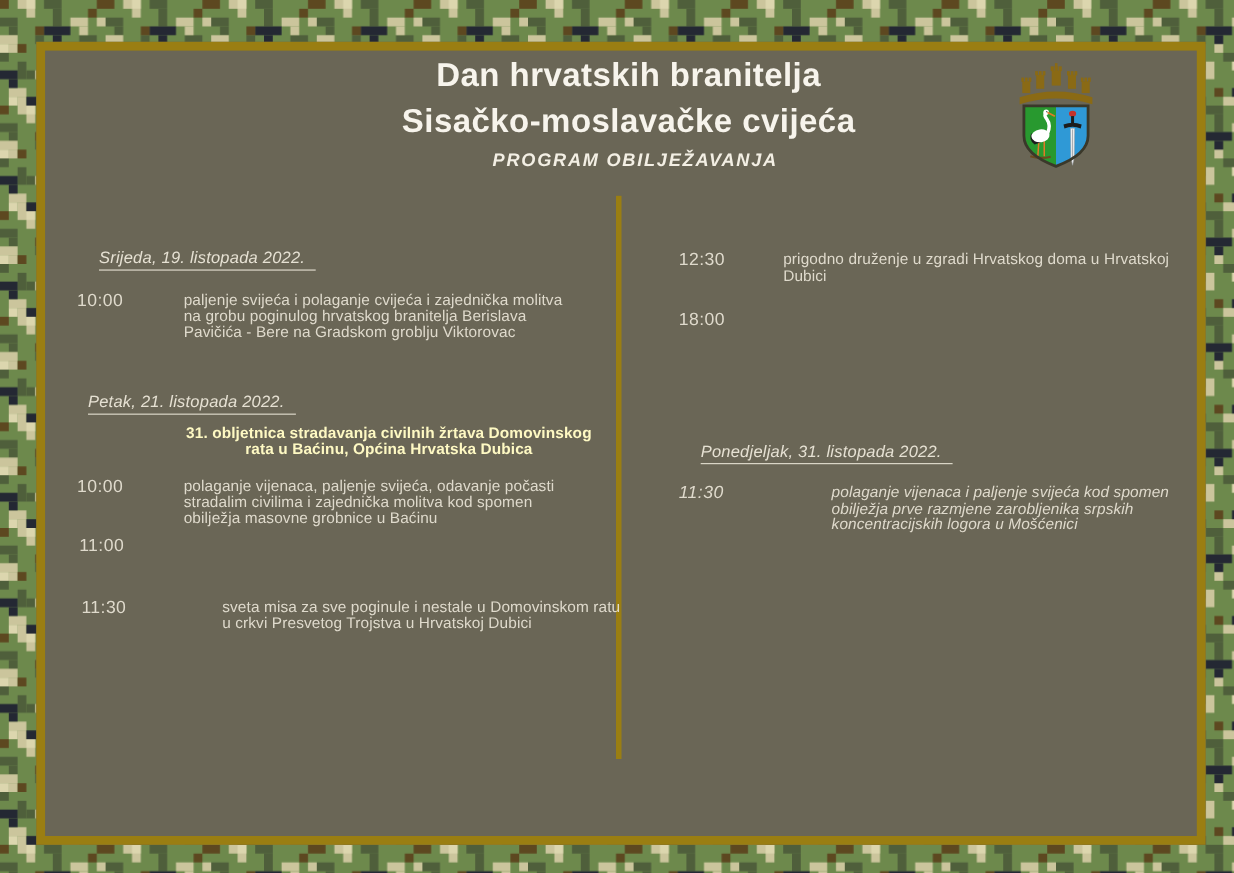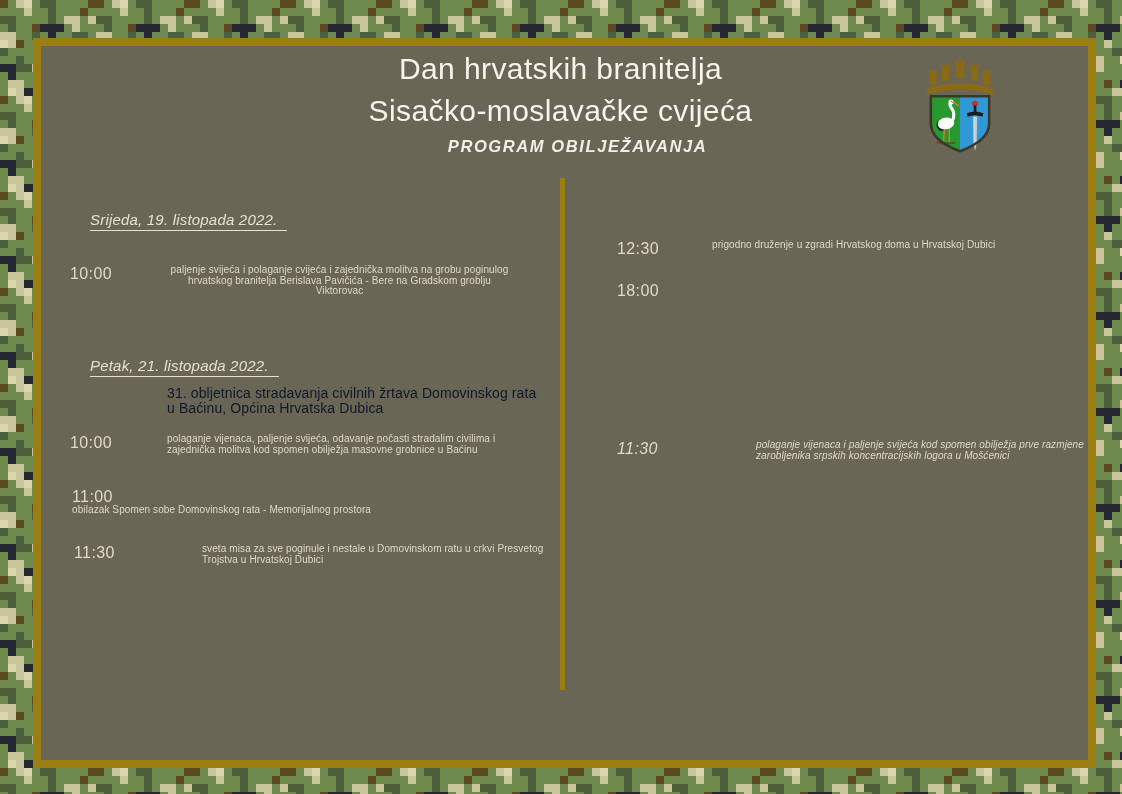--- a/index.html
+++ b/index.html
@@ -7,40 +7,40 @@
     position:relative;width:1122px;height:794px;overflow:hidden;
     font-family:"Liberation Sans",sans-serif;background:#6d894c;
   }
   .camo-bg{position:absolute;left:0;top:0;width:1122px;height:794px;}
   .panel{
     position:absolute;left:33px;top:38px;width:1063px;height:730px;
     box-sizing:border-box;background:#6a6656;border:8px solid #9a7e12;
   }
   .divider{position:absolute;left:560px;top:178px;width:5px;height:512px;background:#9a7e12;}
   .title-line{
-    position:absolute;left:48px;width:1025px;text-align:center;
-    color:#f7f4ec;font-size:30px;font-weight:normal;letter-spacing:.4px;white-space:nowrap;
+    position:absolute;left:59px;width:1025px;text-align:center;
+    color:#f7f4ec;font-size:30px;font-weight:bold;letter-spacing:.4px;white-space:nowrap;
   }
   .t1{top:52px;}
   .t2{top:94px;}
   .subtitle{
     position:absolute;left:65px;top:137px;width:1025px;text-align:center;
     color:#f3efe4;font-size:16.5px;font-weight:bold;letter-spacing:1.6px;font-style:italic;
   }
   .crest{position:absolute;left:925px;top:57px;}
   .day-header{position:absolute;font-style:italic;font-size:15px;color:#e6e1d3;letter-spacing:.2px;}
   .day-header span{display:inline-block;border-bottom:1.6px solid #e6e1d3;padding:0 10px 2px 0;}
   .event{position:absolute;display:flex;align-items:flex-start;color:#dfdacc;}
   .event .time{font-size:16px;line-height:17px;letter-spacing:.4px;flex:0 0 auto;}
   .event.col-l .time{width:97px;}
   .event.col-r .time{width:95px;}
-  .event .desc{font-size:10px;line-height:1.05;letter-spacing:.1px;}
+  .event .desc{font-size:14px;line-height:1.05;letter-spacing:.1px;}
   .note{
-    position:absolute;left:167px;top:386px;width:373px;
-    color:#0f172a;font-size:14px;line-height:1.07;letter-spacing:.1px;
+    position:absolute;left:167px;top:386px;width:373px;text-align:center;
+    color:#fef9c3;font-size:14px;line-height:1.07;letter-spacing:.1px;font-weight:bold;
   }
   .italic{font-style:italic;}
 </style>
 </head>
 <body>
 
 <div class="page">
 
   <svg class="camo-bg" xmlns="http://www.w3.org/2000/svg">
     <defs>
@@ -162,58 +162,60 @@
       <ellipse cx="51.5" cy="47.3" rx="3.3" ry="2.7" fill="#c5322b"></ellipse>
       <rect x="50.1" y="49.5" width="2.8" height="7.5" fill="#1d1d1d"></rect>
       <path d="M43,57.5 q8.5,-3.6 17,0 l-0.9,3.6 q-7.6,-3.1 -15.2,0 z" fill="#1d1d1d"></path>
       <path d="M49.6,61 h3.8 L53.1,88 L51.5,95.5 L49.9,88 Z" fill="#f2f2f2" stroke="#9aa0a6" stroke-width="0.5"></path>
       <path d="M51.5,62 V88" stroke="#8b9197" stroke-width="0.7"></path>
     </g>
 
     <path d="M6,40 L66,40 L66,68 Q66,85.5 36,96.5 Q6,85.5 6,68 Z" fill="none" stroke="#3a382a" stroke-width="2.6"></path>
   </svg>
 
-  <div class="day-header" style="left:90px;top:211px;">
+  <div class="day-header" style="left:90px;top:226px;">
     <span>Srijeda, 19. listopada 2022.</span>
   </div>
 
   <div class="event col-l" style="left:70px;top:265px;">
     <div class="time">10:00</div>
-    <div class="desc" style="width:345px;text-align:center;">paljenje svijeća i polaganje cvijeća i zajednička molitva na grobu poginulog hrvatskog branitelja Berislava Pavičića - Bere na Gradskom groblju Viktorovac</div>
-  </div>
-
-  <div class="day-header" style="left:90px;top:357px;">
+    <div class="desc" style="width:345px;">paljenje svijeća i polaganje cvijeća i zajednička molitva na grobu poginulog hrvatskog branitelja Berislava Pavičića - Bere na Gradskom groblju Viktorovac</div>
+  </div>
+
+  <div class="day-header" style="left:80px;top:357px;">
     <span>Petak, 21. listopada 2022.</span>
   </div>
 
   <div class="note">31. obljetnica stradavanja civilnih žrtava Domovinskog rata u Baćinu, Općina Hrvatska Dubica</div>
 
   <div class="event col-l" style="left:70px;top:434px;">
     <div class="time">10:00</div>
     <div class="desc" style="width:352px;">polaganje vijenaca, paljenje svijeća, odavanje počasti stradalim civilima i zajednička molitva kod spomen obilježja masovne grobnice u Baćinu</div>
   </div>
 
   <div class="event col-l" style="left:72px;top:488px;flex-direction:column;">
     <div class="time">11:00</div>
-    <div class="desc" style="width:352px;">obilazak Spomen sobe Domovinskog rata - Memorijalnog prostora</div>
   </div>
 
   <div class="event col-l" style="left:74px;top:544px;">
     <div class="time">11:30</div>
     <div class="desc" style="width:362px;margin-left:31px;">sveta misa za sve poginule i nestale u Domovinskom ratu u crkvi Presvetog Trojstva u Hrvatskoj Dubici</div>
   </div>
 
-  <div class="event col-r" style="left:617px;top:228px;margin-top:12px;">
+  <div class="event col-r" style="left:617px;top:228px;">
     <div class="time">12:30</div>
     <div class="desc" style="width:372px;">prigodno druženje u zgradi Hrvatskog doma u Hrvatskoj Dubici</div>
   </div>
 
   <div class="event col-r" style="left:617px;top:282px;">
     <div class="time">18:00</div>
   </div>
 
+  <div class="day-header" style="left:637px;top:402px;">
+    <span>Ponedjeljak, 31. listopada 2022.</span>
+  </div>
 
   <div class="event col-r italic" style="left:617px;top:440px;">
     <div class="time">11:30</div>
     <div class="desc" style="width:352px;margin-left:44px;">polaganje vijenaca i paljenje svijeća kod spomen obilježja prve razmjene zarobljenika srpskih koncentracijskih logora u Mošćenici</div>
   </div>
 
 </div>
 
 </body></html>

